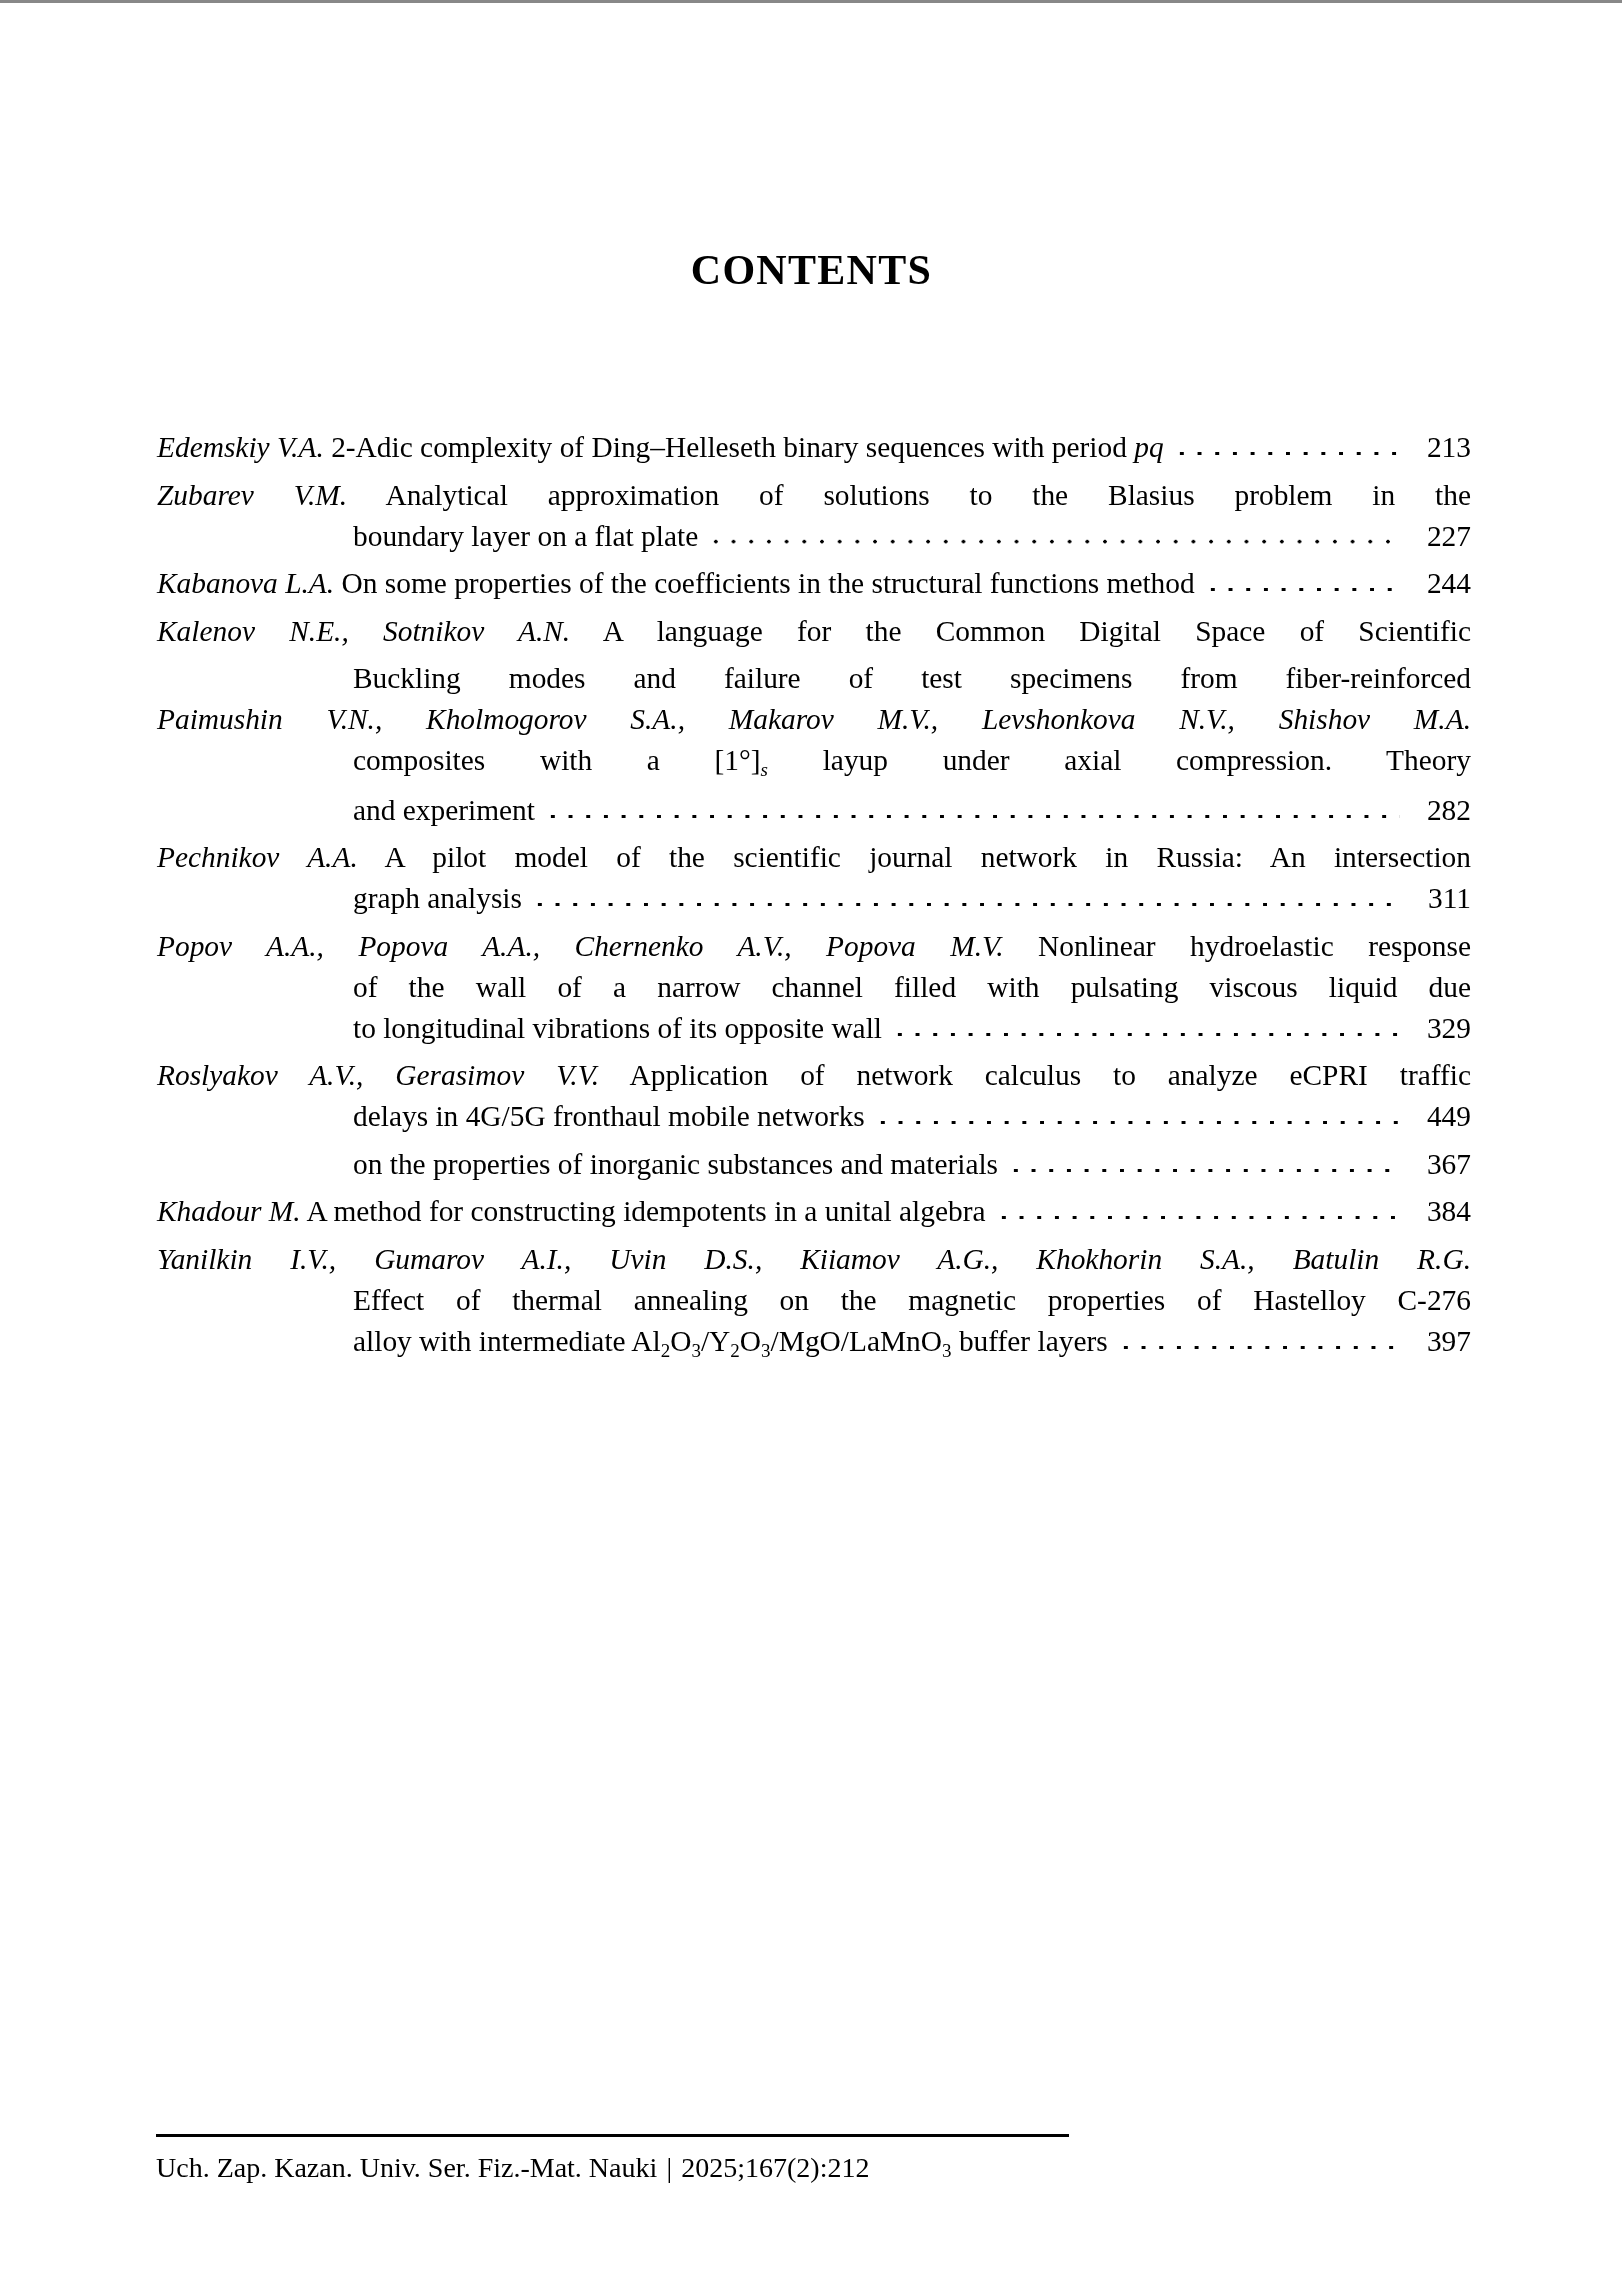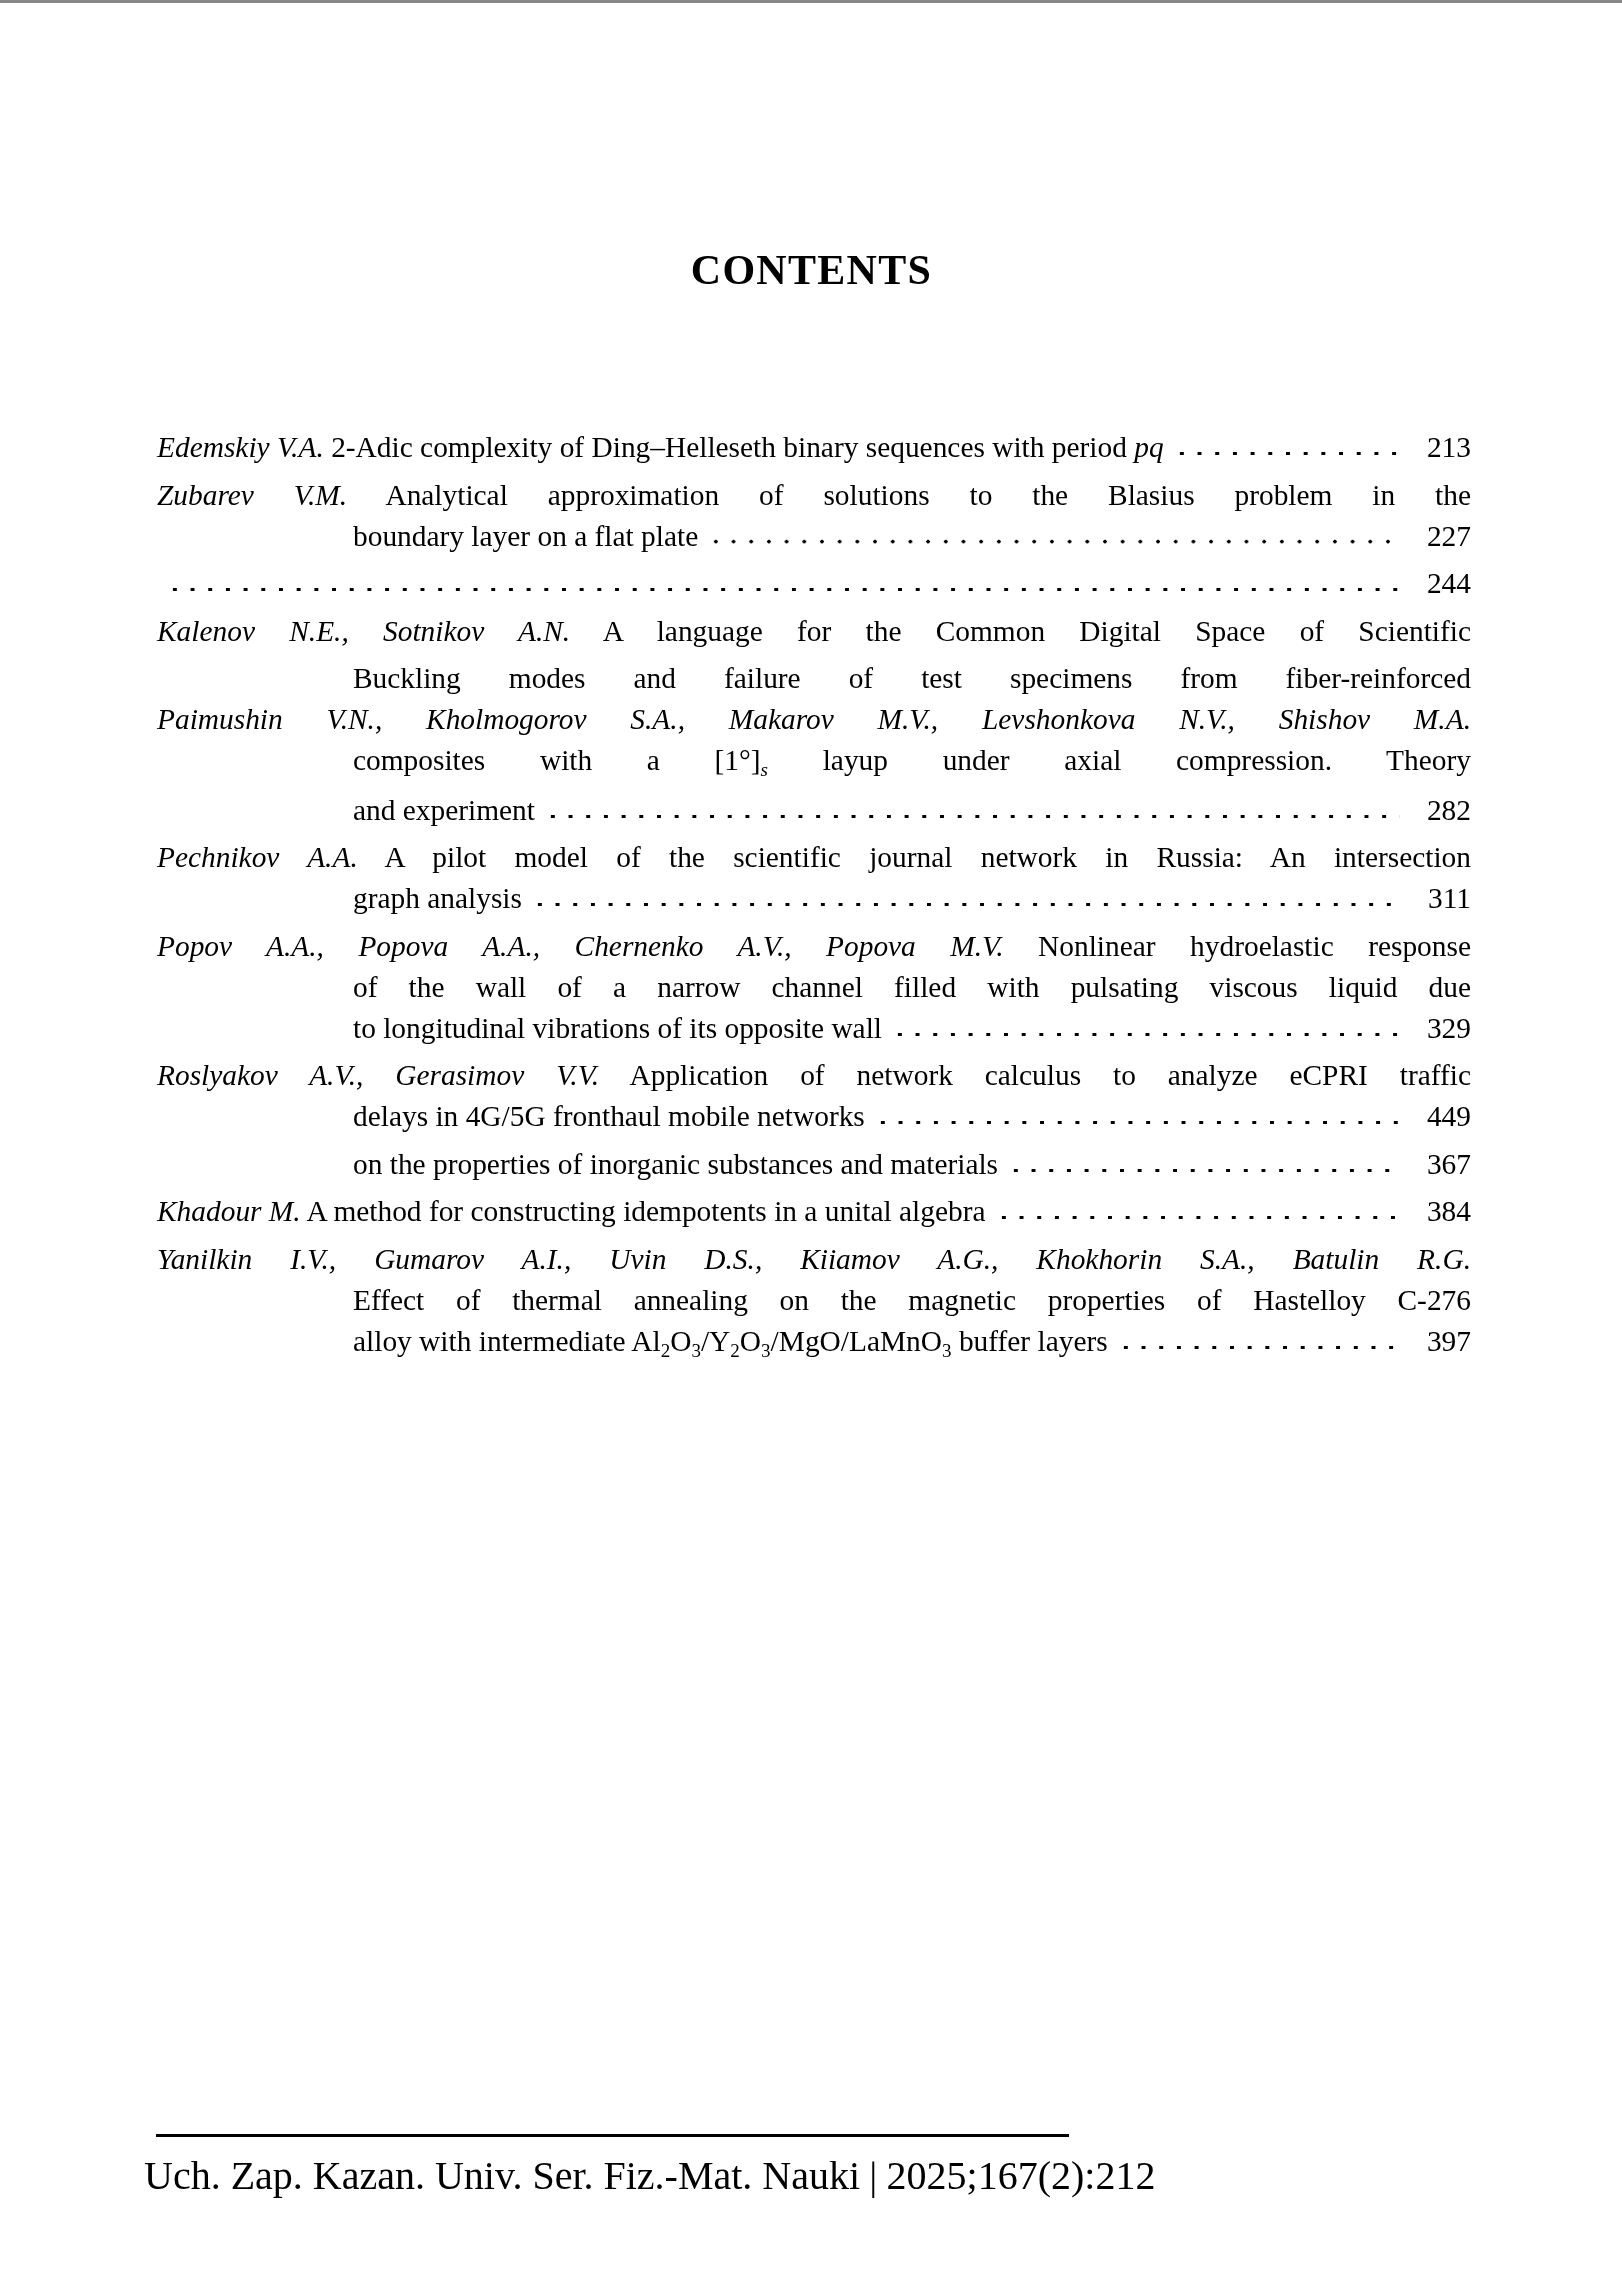--- a/index.html
+++ b/index.html
@@ -51,22 +51,22 @@
   .seg.sub,.seg.isub{font-size:19px;vertical-align:-5.9px;}
   .seg.isub{font-style:italic;}
   .footer-rule{
     position:absolute;
     left:156px;top:2131px;
     width:913px;height:3.3px;
     background:#000;
   }
   .footer{
     position:absolute;
-    left:144px;top:2149px;
-    font-size:40px;
+    left:156px;top:2149px;
+    font-size:28px;
     white-space:nowrap;
   }
   .footer .sep{margin:0 9.2px;}
 </style>
 </head>
 <body>
 
 <div class="sheet">
   <h1 class="title">CONTENTS</h1>
   <div class="toc">
@@ -80,20 +80,21 @@
       <div class="entry">
         <div class="line just"><span class="lt"><span class="seg i">Zubarev V.M.</span><span class="seg"> Analytical approximation of solutions to the Blasius problem in the</span></span></div>
         <div class="line indent last">
           <span class="lt"><span class="seg">boundary layer on a flat plate</span></span>
           <span class="dots"></span>
           <span class="pg">227</span>
         </div>
       </div>
       <div class="entry">
         <div class="line last">
+          <span class="lt"><span class="seg i">Kabanova L.A.</span><span class="seg"> On some properties of the coefficients in the structural functions method</span></span>
           <span class="dots"></span>
           <span class="pg">244</span>
         </div>
       </div>
       <div class="entry">
         <div class="line just"><span class="lt"><span class="seg i">Kalenov N.E., Sotnikov A.N.</span><span class="seg"> A language for the Common Digital Space of Scientific</span></span></div>
       </div>
       <div class="entry">
         <div class="line indent just"><span class="lt"><span class="seg">Buckling modes and failure of test specimens from fiber-reinforced</span></span></div>
         <div class="line just"><span class="lt"><span class="seg i">Paimushin V.N., Kholmogorov S.A., Makarov M.V., Levshonkova N.V., Shishov M.A.</span></span></div>

